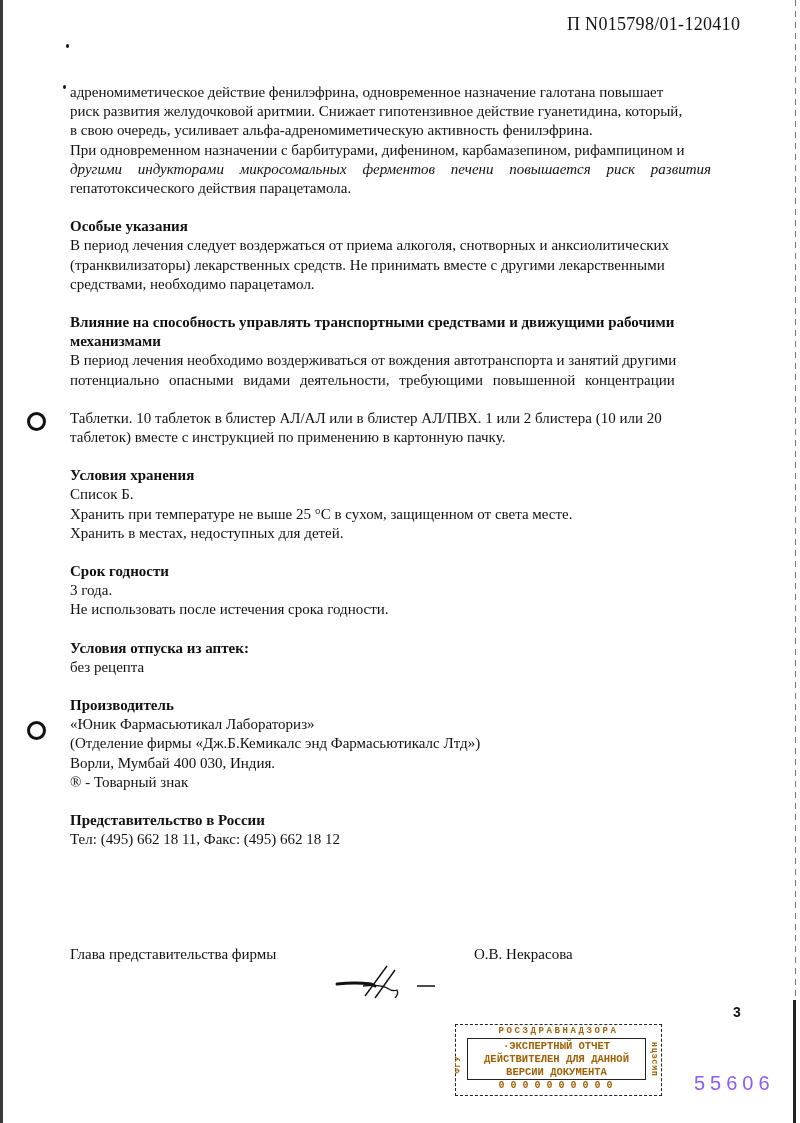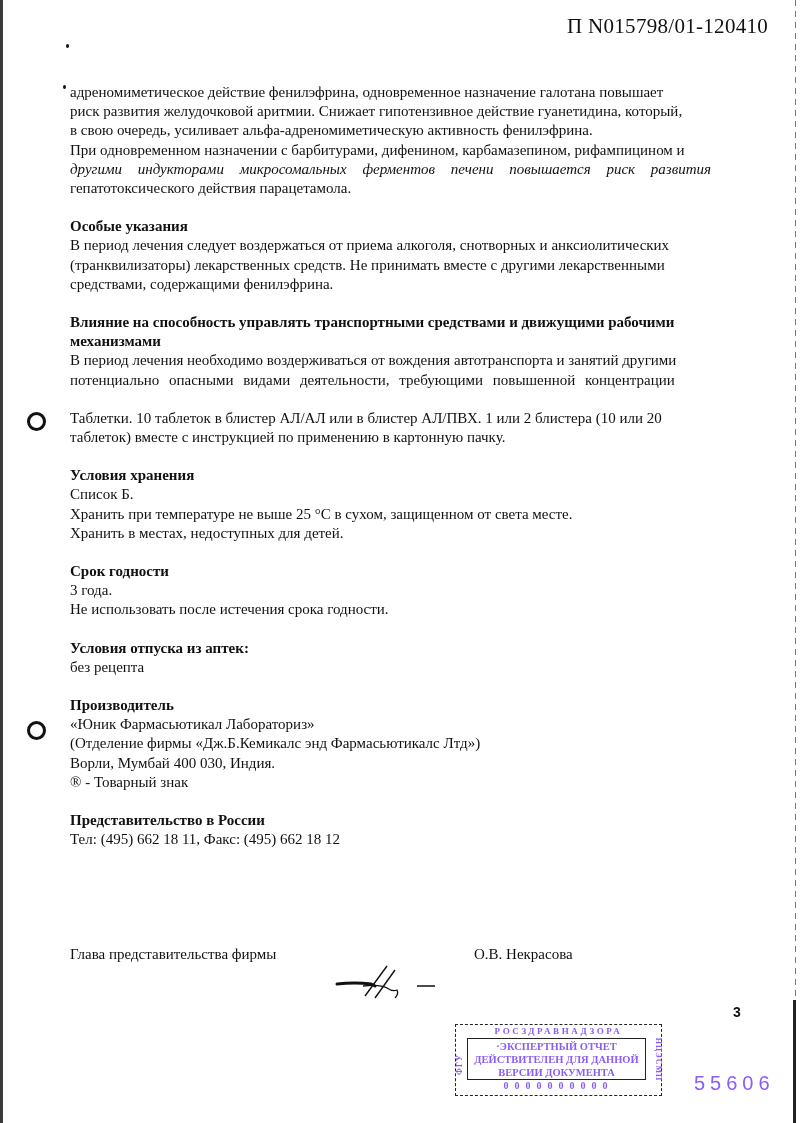--- a/index.html
+++ b/index.html
@@ -5,37 +5,37 @@
   html, body { margin: 0; padding: 0; }
   body {
     width: 800px; height: 1123px; position: relative; overflow: hidden;
     background: #ffffff; color: #111111;
     font-family: "Liberation Serif", serif;
   }
   .edge-left { position: absolute; left: 0; top: 0; width: 3px; height: 1123px; background: #3a3a3a; }
   .edge-right { position: absolute; left: 795px; top: 0; width: 1px; height: 1123px;
     background: repeating-linear-gradient(to bottom, #777 0 6px, transparent 6px 11px); }
   .edge-right-2 { position: absolute; left: 793px; top: 1000px; width: 3px; height: 123px; background: #222; }
-  .doc-number { position: absolute; top: 14px; left: 567px; font-size: 21px; letter-spacing: 0.3px; text-align: right; }
+  .doc-number { position: absolute; top: 14px; left: 567px; font-size: 18px; letter-spacing: 0.3px; text-align: right; }
   .dot { position: absolute; width: 3px; height: 4px; background: #111; border-radius: 50%; }
   .ring { position: absolute; width: 13px; height: 13px; border: 3px solid #111; border-radius: 50%; }
   .content { position: absolute; left: 70px; top: 83px; width: 703px; font-size: 15px; line-height: 19.2px; }
   .content p { margin: 0; text-align: justify; }
   .content p.last { text-align-last: left; }
   .section { margin-top: 19px; }
   .section h3 { margin: 0; font-size: 15px; font-weight: bold; line-height: 19.2px; text-align: justify; }
   .line { display: block; }
   .sig-row { position: absolute; top: 946px; left: 70px; width: 520px; font-size: 15px; }
   .sig-title { position: absolute; left: 0; top: 0; white-space: nowrap; }
   .sig-name { position: absolute; left: 404px; top: 0; white-space: nowrap; }
   .signature { position: absolute; left: 335px; top: 962px; width: 110px; height: 40px; }
   .page-num { position: absolute; left: 733px; top: 1004px; font-family: "Liberation Sans", sans-serif; font-size: 14px; font-weight: bold; }
   .archive-num { position: absolute; left: 694px; top: 1072px; font-family: "Liberation Sans", sans-serif; font-size: 20px; letter-spacing: 5px; color: #8b5cf6; }
   .stamp { position: absolute; left: 455px; top: 1024px; width: 205px; height: 70px;
-    border: 1.5px dashed #222; font-family: Liberation Serif, serif; color: #8b5cf6; }
+    border: 1.5px dashed #222; font-family: Liberation Mono, monospace; color: #a16207; }
   .stamp-top { position: absolute; top: 1px; left: 0; width: 100%; text-align: center; font-size: 9px; font-weight: bold; letter-spacing: 2.6px; }
   .stamp-inner { position: absolute; left: 11px; top: 13px; width: 179px; height: 42px; border: 1.5px solid #222; text-align: center; font-size: 10.5px; font-weight: bold; line-height: 13px; padding-top: 1px; box-sizing: border-box; }
   .stamp-bottom { position: absolute; bottom: 4px; left: 0; width: 100%; text-align: center; font-size: 10px; font-weight: bold; letter-spacing: 6px; }
   .stamp-left { position: absolute; left: -7px; top: 35px; transform: rotate(-90deg); font-size: 8px; font-weight: bold; letter-spacing: 1px; }
   .stamp-right { position: absolute; left: 181px; top: 30px; transform: rotate(90deg); font-size: 8px; font-weight: bold; letter-spacing: 1px; }
 </style>
 </head>
 <body>
 
 <div class="edge-left"></div>
@@ -75,21 +75,21 @@
 
   <div class="section">
     <h3>Особые указания</h3>
     <p>
         <span class="line">В период лечения следует воздержаться от приема алкоголя, снотворных и анксиолитических</span>
       </p>
     <p>
         <span class="line">(транквилизаторы) лекарственных средств. Не принимать вместе с другими лекарственными</span>
       </p>
     <p class="last">
-        <span class="line">средствами, содержащими фенилэфрина.</span>
+        <span class="line">средствами, необходимо парацетамол.</span>
       </p>
   </div>
 
   <div class="section">
     <h3>
       <span class="line">Влияние на способность управлять транспортными средствами и движущими рабочими</span>
       <span class="line">механизмами</span>
     </h3>
     <p>
         <span class="line">В период лечения необходимо воздерживаться от вождения автотранспорта и занятий другими</span>

